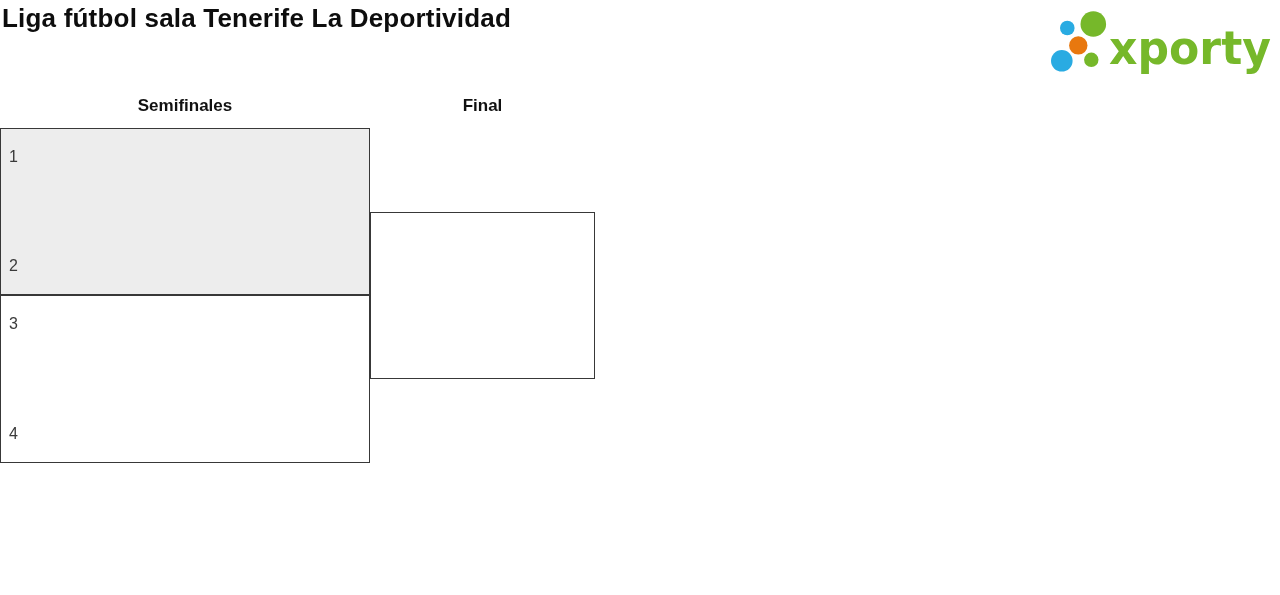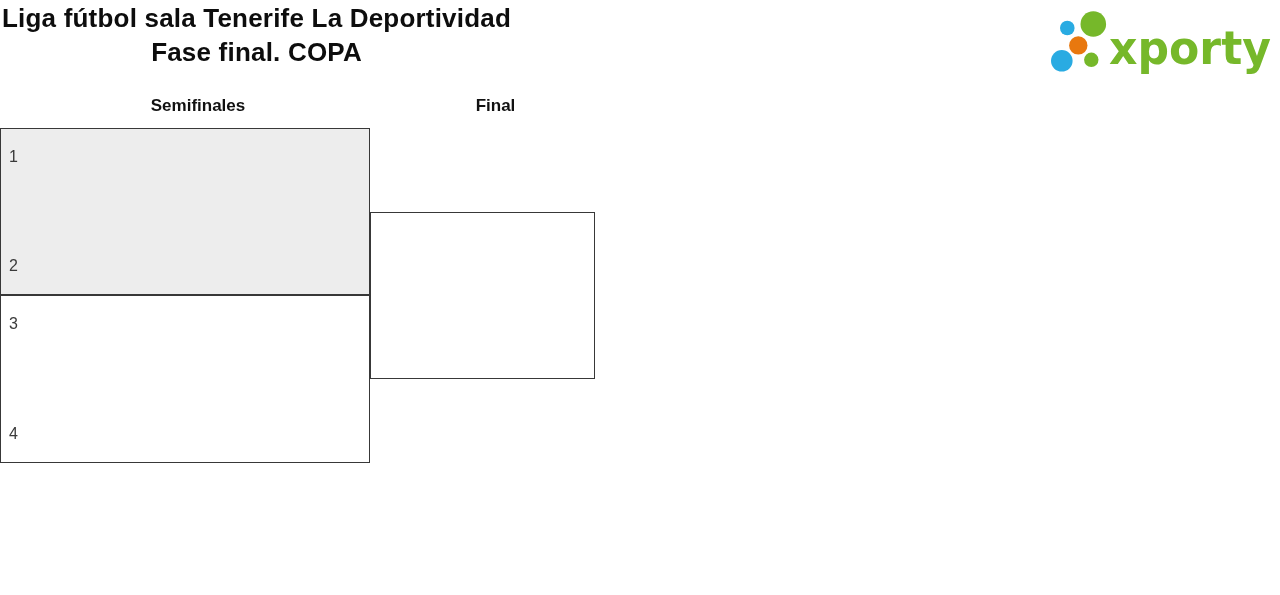--- a/index.html
+++ b/index.html
@@ -31,21 +31,20 @@
   }
 
   .round-label {
     position: absolute;
     top: 96px;
     font-size: 17px;
     font-weight: 700;
     color: #111111;
     text-align: center;
     line-height: 20px;
-    margin-left: 13px;
   }
   .round-label.semis { left: 0; width: 370px; }
   .round-label.final { left: 370px; width: 225px; }
 
   .match {
     position: absolute;
     box-sizing: border-box;
     border: 1px solid #383838;
     background: #ffffff;
     display: flex;
@@ -63,23 +62,22 @@
     min-height: 18px;
   }
 
   .match.sf1 { left: 0;     top: 128px; width: 370px; height: 167px; }
   .match.sf2 { left: 0;     top: 295px; width: 370px; height: 168px; }
   .match.fin { left: 370px; top: 212px; width: 225px; height: 167px; }
 </style>
 </head>
 <body>
 
-<h1 class="page-title" style="margin:0;text-align:center;">
+<h1 class="page-title" style="margin:0;">
   <span class="line">Liga fútbol sala Tenerife La Deportividad</span>
-  <span class="line">Fase final. COPA</span>
 </h1>
 
 <div class="logo">
   <svg width="232" height="72" viewBox="0 0 232 72">
     <g>
       <circle cx="19.3" cy="20" r="7.3" fill="#29abe2"></circle>
       <circle cx="45.3" cy="16" r="12.8" fill="#76b82a"></circle>
       <circle cx="30.3" cy="37.4" r="9.2" fill="#e8780f"></circle>
       <circle cx="13.8" cy="52.8" r="10.8" fill="#29abe2"></circle>
       <circle cx="43.3" cy="51.8" r="7.2" fill="#76b82a"></circle>

